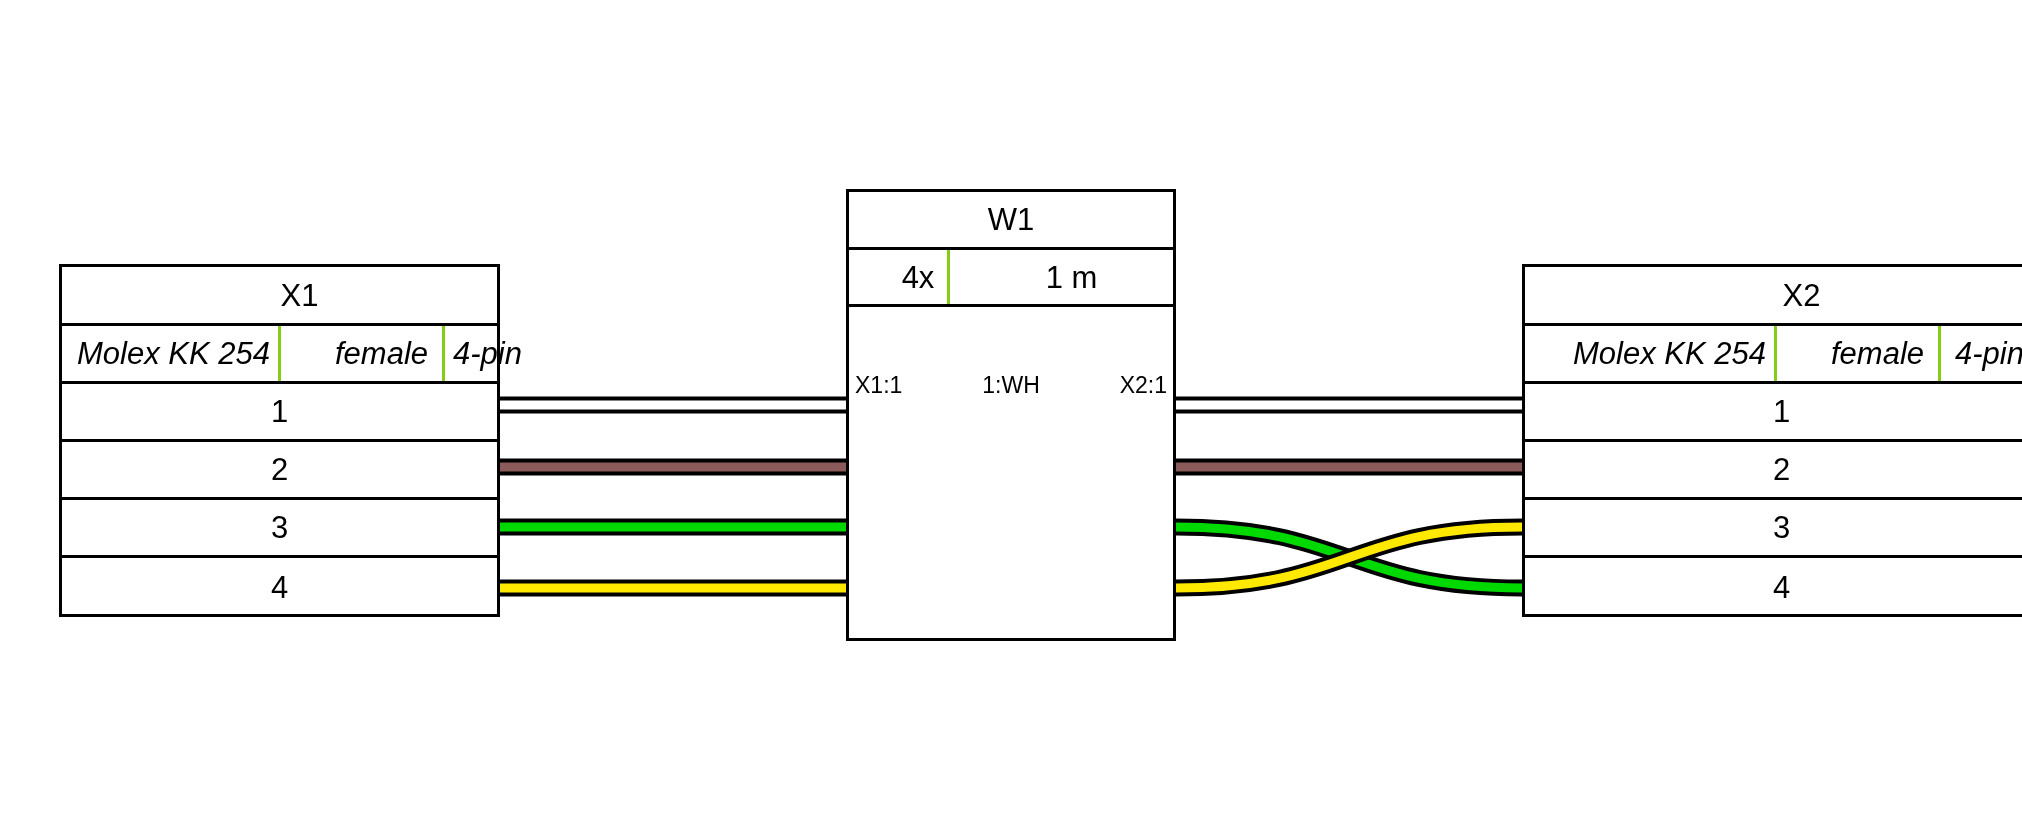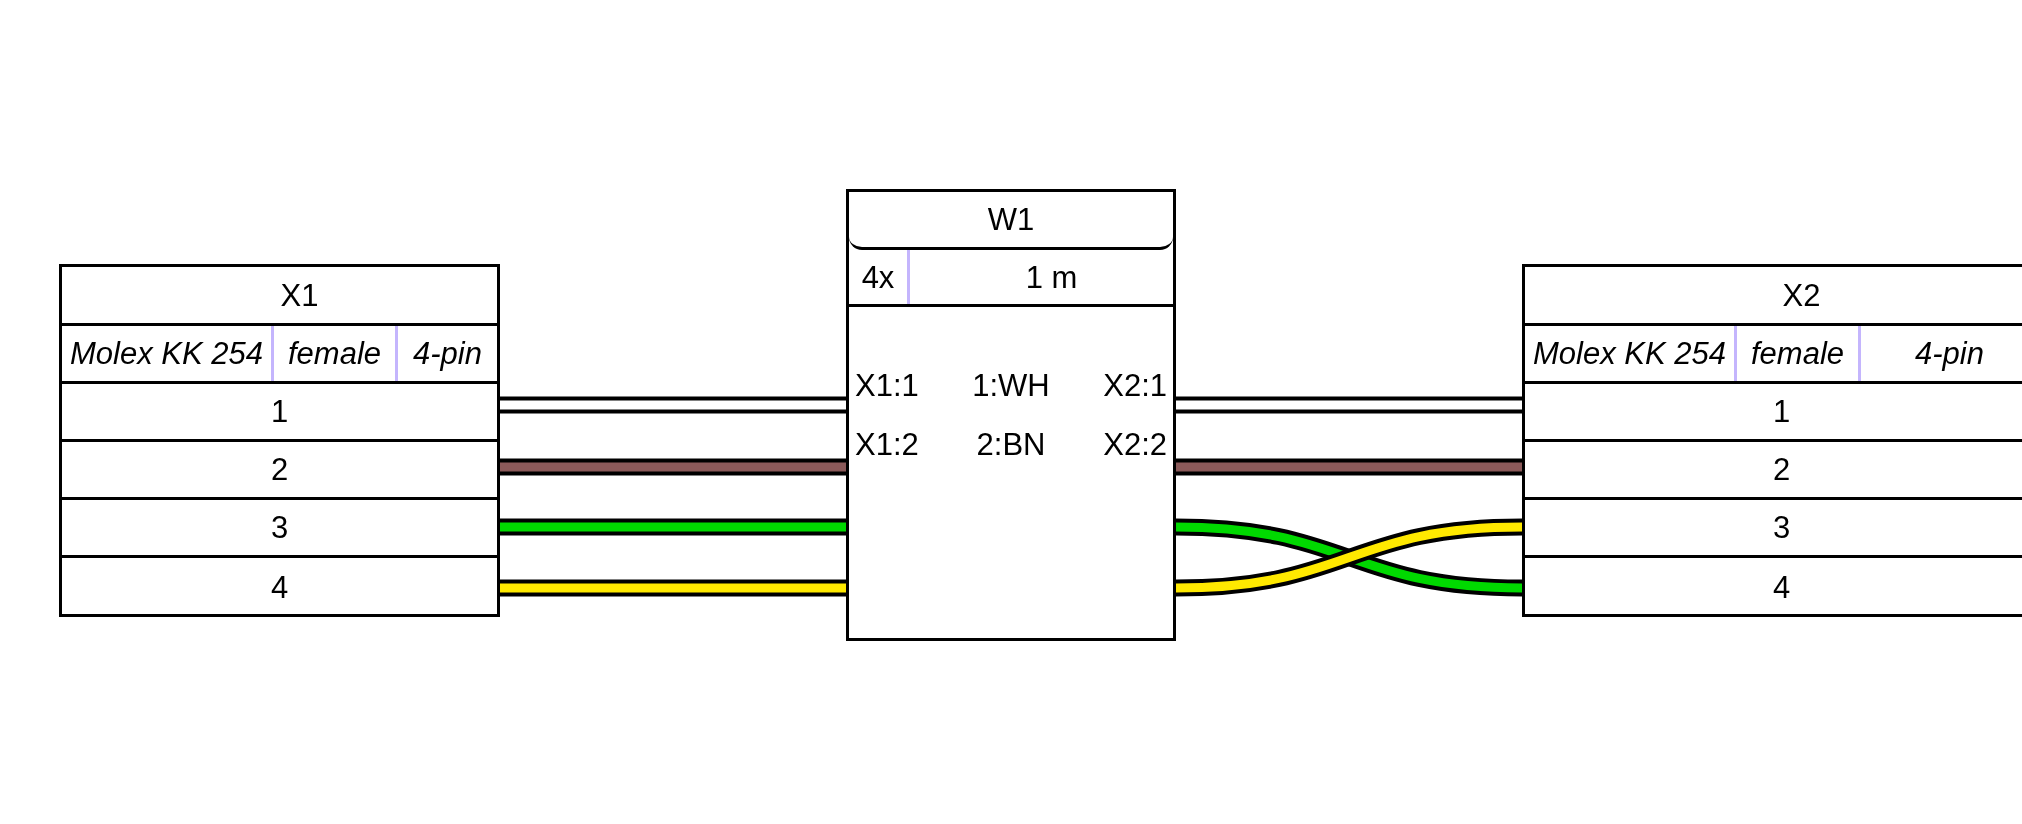--- a/index.html
+++ b/index.html
@@ -53,44 +53,45 @@
     display: flex;
     align-items: center;
     justify-content: center;
     height: 100%;
     font-size: 31px;
     line-height: 1;
     white-space: nowrap;
     padding: 0 8px;
   }
   .cell.div {
-    border-right: 3px solid #c4b5fd;
+    border-right: 3px solid #84cc16;
+    margin-left: 40px;
   }
   
   #x1-box { left: 59px;  top: 264px; width: 441px; height: 353px; }
   #x2-box { left: 1522px; top: 264px; width: 519px; height: 353px; }
   .conn-title { height: 59px; padding-left: 40px; }
   .conn-spec  { height: 58px; display: flex; font-style: italic; }
   .conn-pin   { height: 58px; }
   .conn-pin:last-child { }
   
   #w1-box { left: 846px; top: 189px; width: 330px; height: 452px; }
-  .cable-title { height: 58px; border-radius: 13px; }
+  .cable-title { height: 58px; }
   .cable-spec  { height: 57px; display: flex; }
   .cable-gap   { height: 48px; }
   .cable-wire  {
     height: 59px;
     position: relative;
     display: block;
   }
   .cable-wire .lbl {
     position: absolute;
     top: 50%;
     transform: translateY(-50%);
-    font-size: 31px;
+    font-size: 23px;
     line-height: 1;
     white-space: nowrap;
   }
   .cable-wire .lbl.left   { left: 6px; }
   .cable-wire .lbl.mid    { left: 50%; transform: translate(-50%, -50%); }
   .cable-wire .lbl.right  { right: 6px; }
   .cable-tail { height: 49px; }
 </style>
 </head>
 <body>
@@ -135,25 +136,20 @@
       <div class="cell div" style="flex:0 0 61px;">4x</div>
       <div class="cell" style="flex:1 1 auto;padding-left:28px;">1 m</div>
     </div>
     <div class="cable-gap"></div>
 
     <div class="cable-wire">
       <span class="lbl left">X1:1</span>
       <span class="lbl mid">1:WH</span>
       <span class="lbl right">X2:1</span>
     </div>
-    <div class="cable-wire">
-      <span class="lbl left">X1:2</span>
-      <span class="lbl mid">2:BN</span>
-      <span class="lbl right">X2:2</span>
-    </div>
     <div class="cable-tail"></div>
   </div>
 
   <div class="box" id="x2-box">
     <div class="row sep conn-title">X2</div>
     <div class="row sep conn-spec">
       <div class="cell div" style="flex:0 0 178px;">Molex KK 254</div>
       <div class="cell div" style="flex:0 0 124px;">female</div>
       <div class="cell" style="flex:1 1 auto;">4-pin</div>
     </div>

